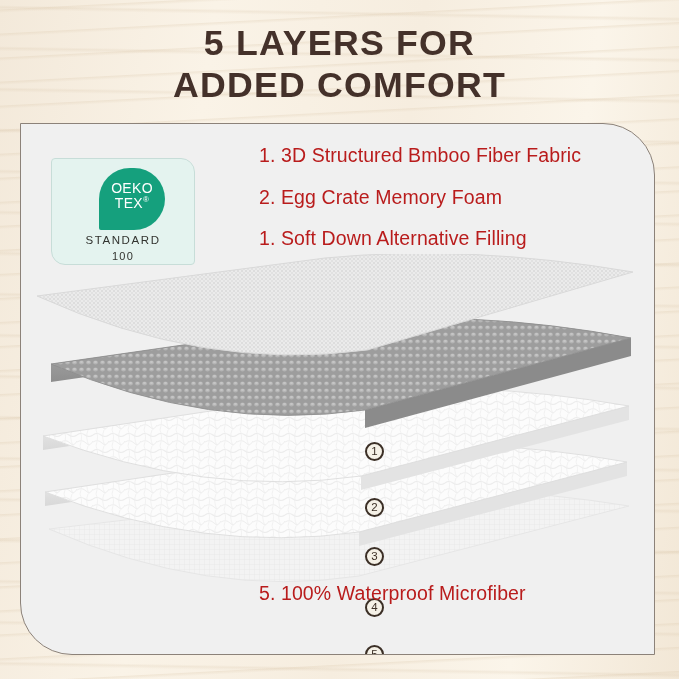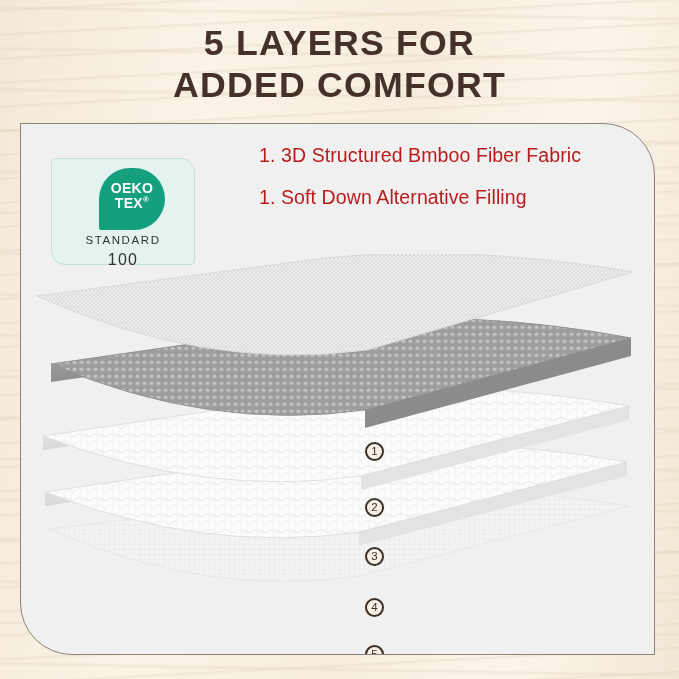--- a/index.html
+++ b/index.html
@@ -65,30 +65,30 @@
     box-sizing:border-box;
   }
   #droplet{
     position:absolute;left:47px;top:9px;
     width:66px;height:62px;
     background:#15a07d;
     border-radius:33px 33px 33px 2px;
   }
   #droplet .dtxt{
     position:absolute;left:0;right:0;top:13px;
-    text-align:center;color:#fff;font-weight:bold;
+    text-align:center;color:#fff;font-weight:normal;
     font-size:14px;line-height:1.06;letter-spacing:0.3px;
   }
   #droplet .dtxt .sup{font-size:8px;vertical-align:super;}
   #badge .std{
     position:absolute;left:0;right:0;top:74px;
     text-align:center;color:#32332f;
     font-size:11.5px;letter-spacing:1.6px;line-height:1.35;
   }
-  #badge .std .num{display:block;letter-spacing:1.2px;font-size:16px;}
+  #badge .std .num{display:block;letter-spacing:1.2px;font-size:11px;}
 
   
   .flist{position:absolute;left:238px;color:#b91c1c;}
   #list-top{top:22px;}
   #list-bottom{top:460px;}
   .flist .row{
     font-size:19.5px;
     line-height:1.0;
     margin-bottom:22px;
     white-space:nowrap;
@@ -143,20 +143,21 @@
       </div>
     </div>
     <div class="std">
       <span>STANDARD</span>
       <span class="num">100</span>
     </div>
   </div>
 
   <div class="flist" id="list-top">
     <div class="row">1. 3D Structured Bmboo Fiber Fabric</div>
+    <div class="row">2. Egg Crate Memory Foam</div>
     <div class="row">1. Soft Down Alternative Filling</div>
   </div>
 
   <div id="stack">
     <svg viewBox="0 0 620 370" xmlns="http://www.w3.org/2000/svg">
       <defs>
 
         <pattern id="pMesh" width="4" height="4" patternUnits="userSpaceOnUse">
           <rect width="4" height="4" fill="#ebebeb"></rect>
           <circle cx="1" cy="1" r="0.75" fill="#c9c9c9"></circle>
@@ -224,15 +225,16 @@
     </svg>
 
     <div class="num-badge" id="n1">1</div>
     <div class="num-badge" id="n2">2</div>
     <div class="num-badge" id="n3">3</div>
     <div class="num-badge" id="n4">4</div>
     <div class="num-badge" id="n5">5</div>
   </div>
 
   <div class="flist" id="list-bottom">
+    <div class="row">5. 100% Waterproof Microfiber</div>
   </div>
 
 </div>
 
 </body></html>

